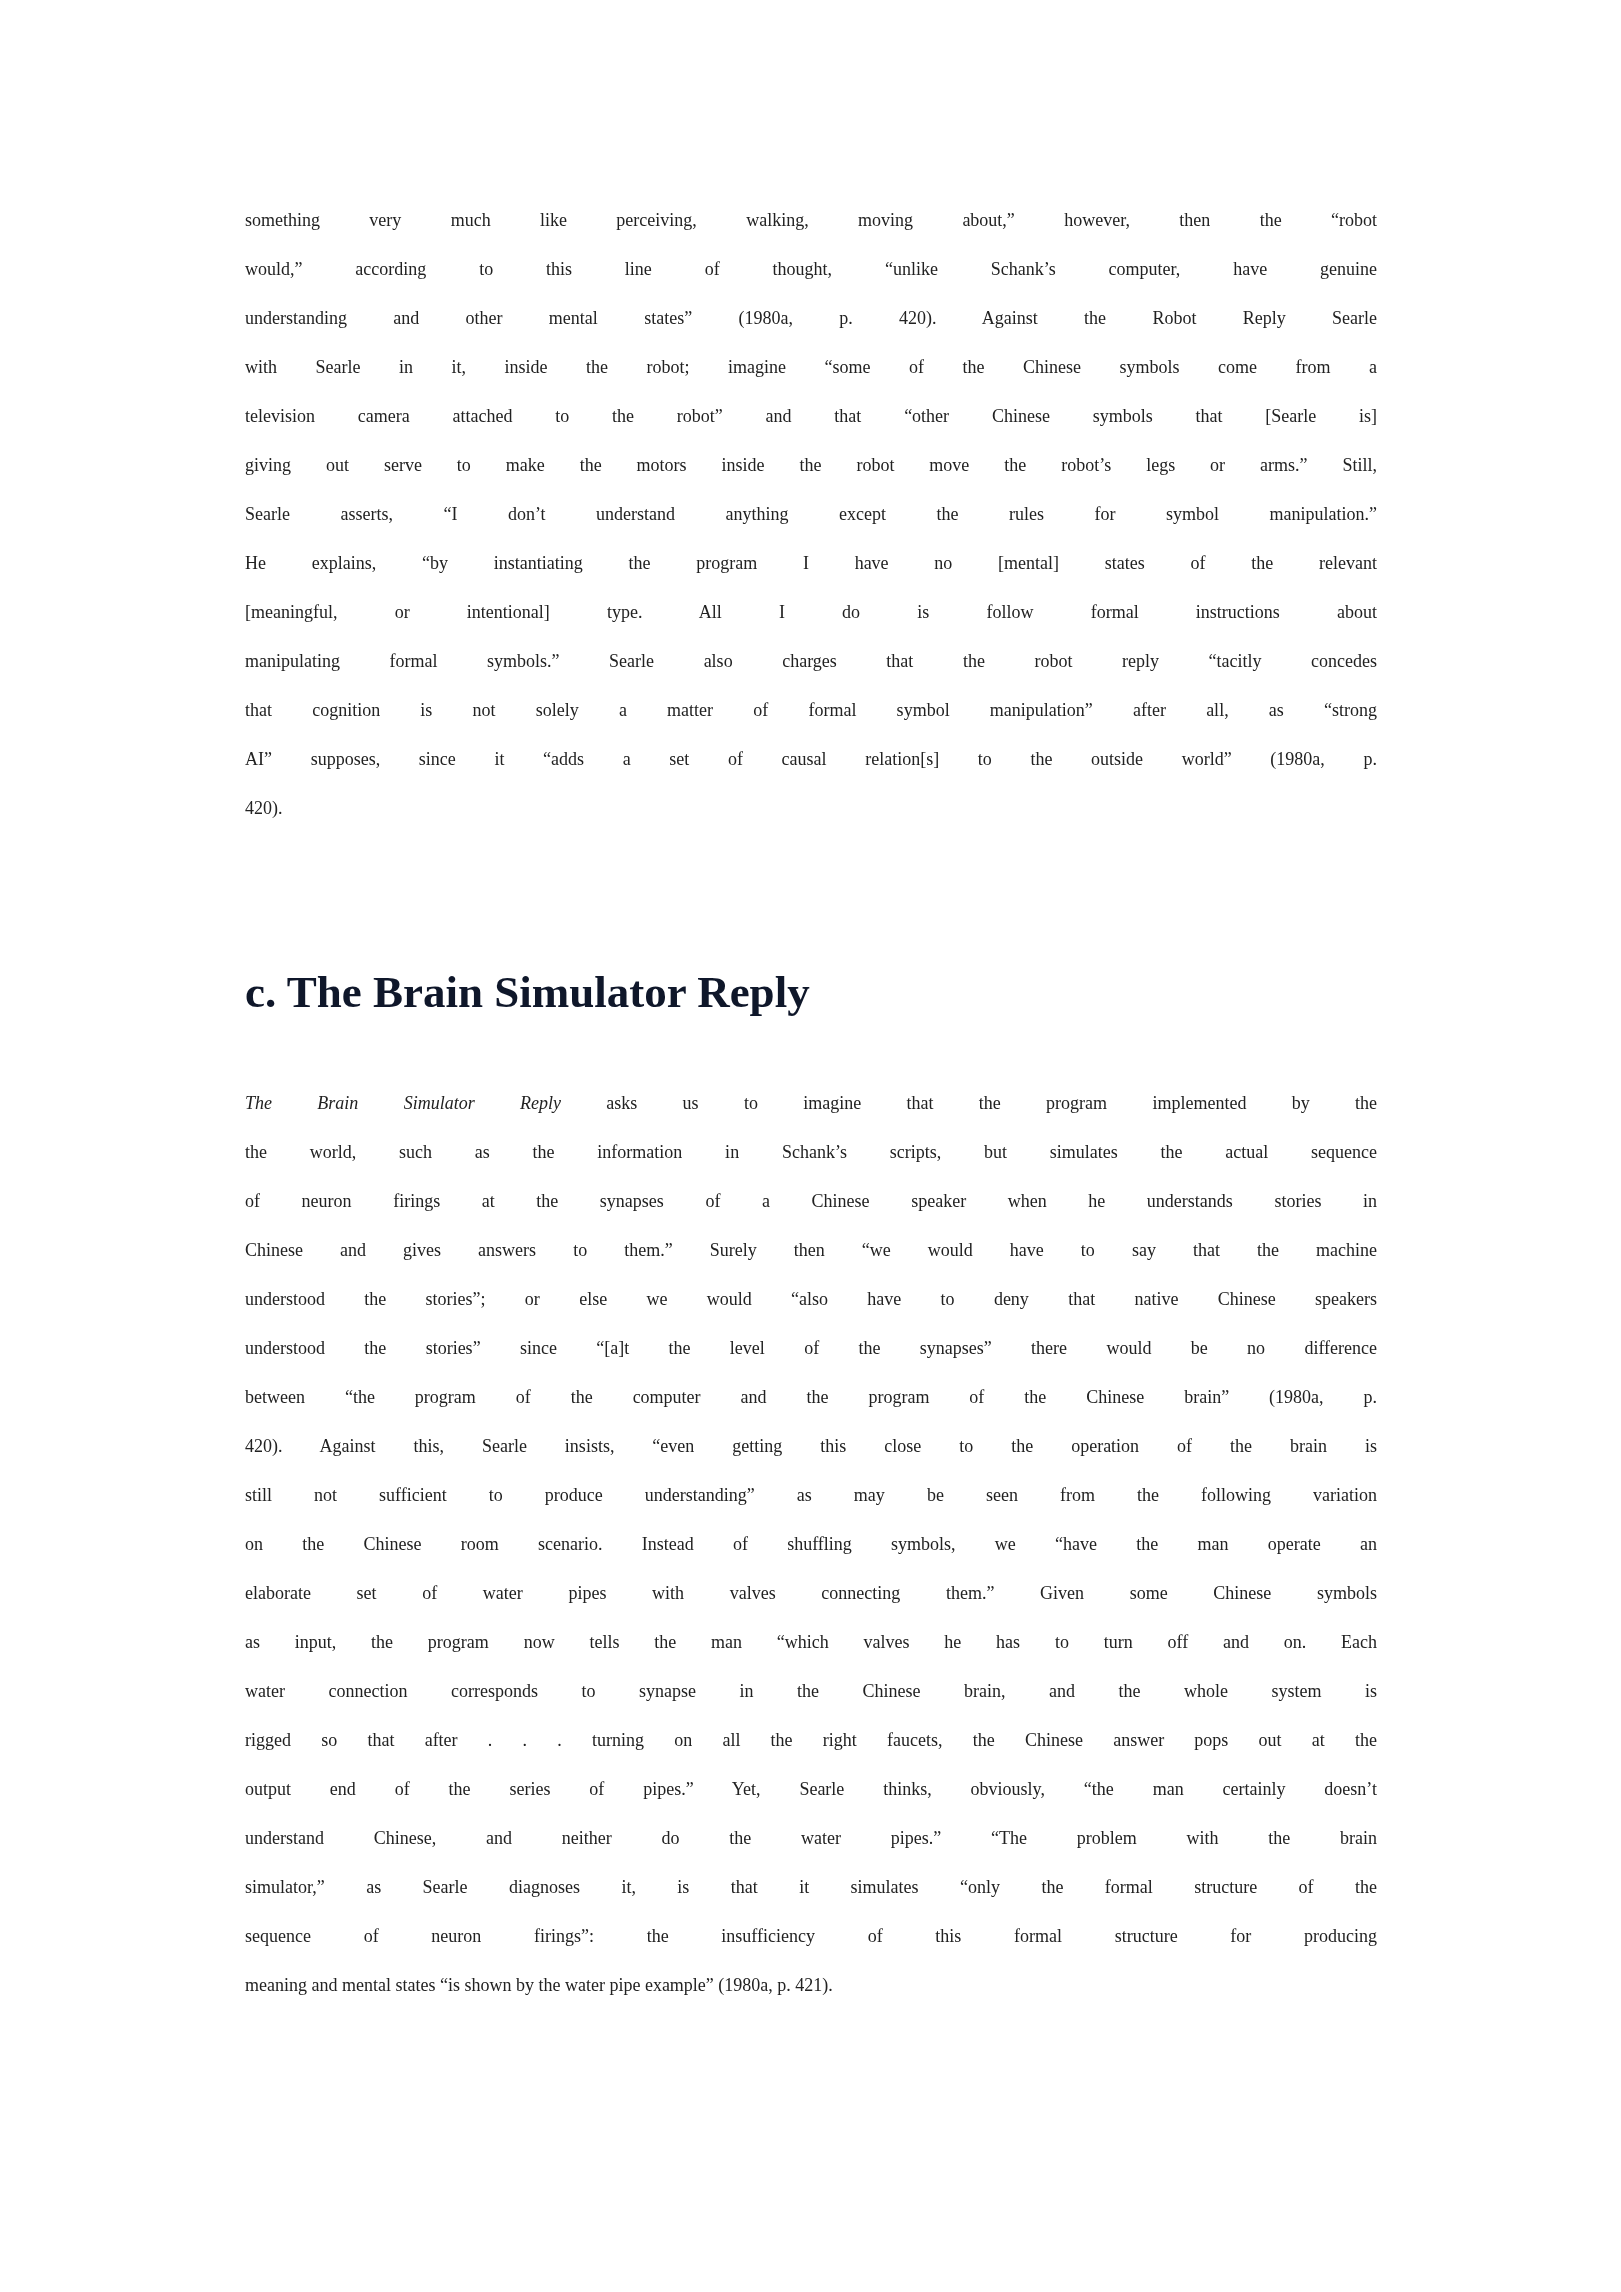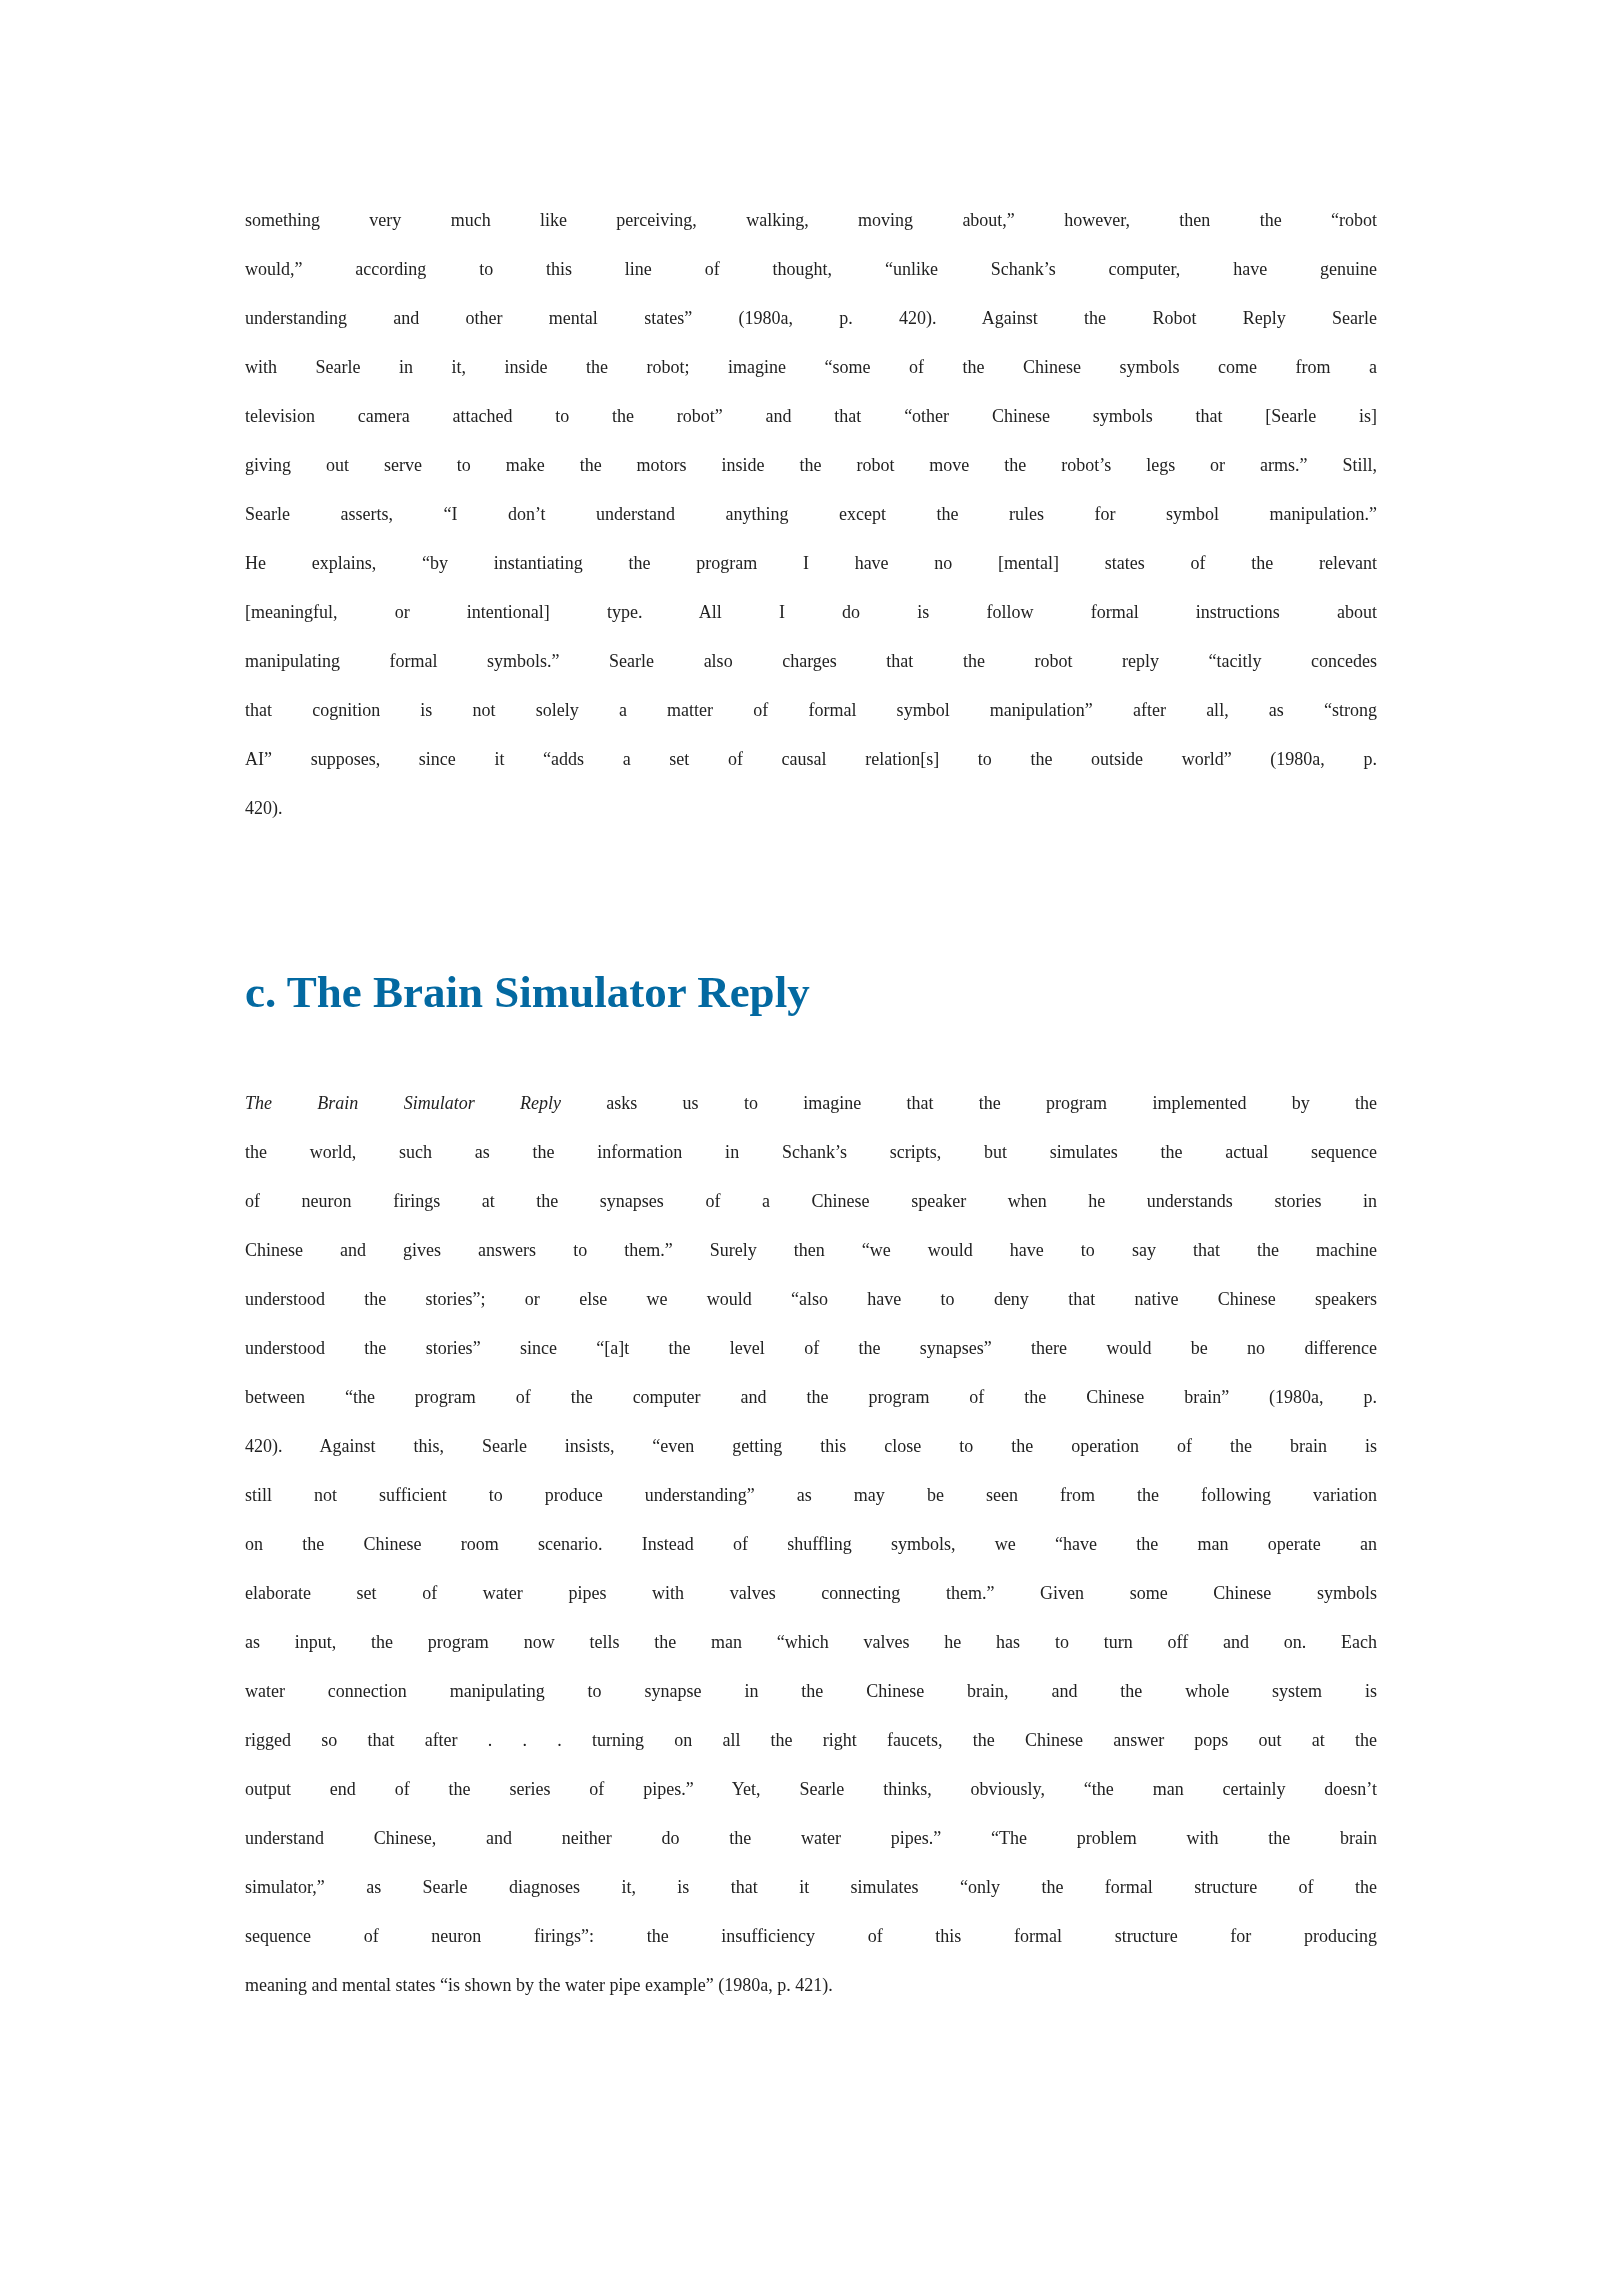--- a/index.html
+++ b/index.html
@@ -45,21 +45,21 @@
     #para-2 { top: 1079px; }
     .heading {
       position: absolute;
       left: 245px;
       top: 963px;
       margin: 0;
       font-family: "Liberation Serif", "DejaVu Serif", serif;
       font-weight: bold;
       font-size: 45px;
       line-height: 59px;
-      color: #0369a1;
+      color: #0f172a;
       white-space: nowrap;
     }
     em.term {
       font-style: italic;
     }
   </style>
 </head>
 <body>
 
 <div class="page">
@@ -88,21 +88,21 @@
     <span class="line">of neuron firings at the synapses of a Chinese speaker when he understands stories in</span>
     <span class="line">Chinese and gives answers to them.” Surely then “we would have to say that the machine</span>
     <span class="line">understood the stories”; or else we would “also have to deny that native Chinese speakers</span>
     <span class="line">understood the stories” since “[a]t the level of the synapses” there would be no difference</span>
     <span class="line">between “the program of the computer and the program of the Chinese brain” (1980a, p.</span>
     <span class="line">420). Against this, Searle insists, “even getting this close to the operation of the brain is</span>
     <span class="line">still not sufficient to produce understanding” as may be seen from the following variation</span>
     <span class="line">on the Chinese room scenario. Instead of shuffling symbols, we “have the man operate an</span>
     <span class="line">elaborate set of water pipes with valves connecting them.” Given some Chinese symbols</span>
     <span class="line">as input, the program now tells the man “which valves he has to turn off and on. Each</span>
-    <span class="line">water connection manipulating to synapse in the Chinese brain, and the whole system is</span>
+    <span class="line">water connection corresponds to synapse in the Chinese brain, and the whole system is</span>
     <span class="line">rigged so that after . . . turning on all the right faucets, the Chinese answer pops out at the</span>
     <span class="line">output end of the series of pipes.” Yet, Searle thinks, obviously, “the man certainly doesn’t</span>
     <span class="line">understand Chinese, and neither do the water pipes.” “The problem with the brain</span>
     <span class="line">simulator,” as Searle diagnoses it, is that it simulates “only the formal structure of the</span>
     <span class="line">sequence of neuron firings”: the insufficiency of this formal structure for producing</span>
     <span class="line last">meaning and mental states “is shown by the water pipe example” (1980a, p. 421).</span>
   </div>
 
 </div>
 

